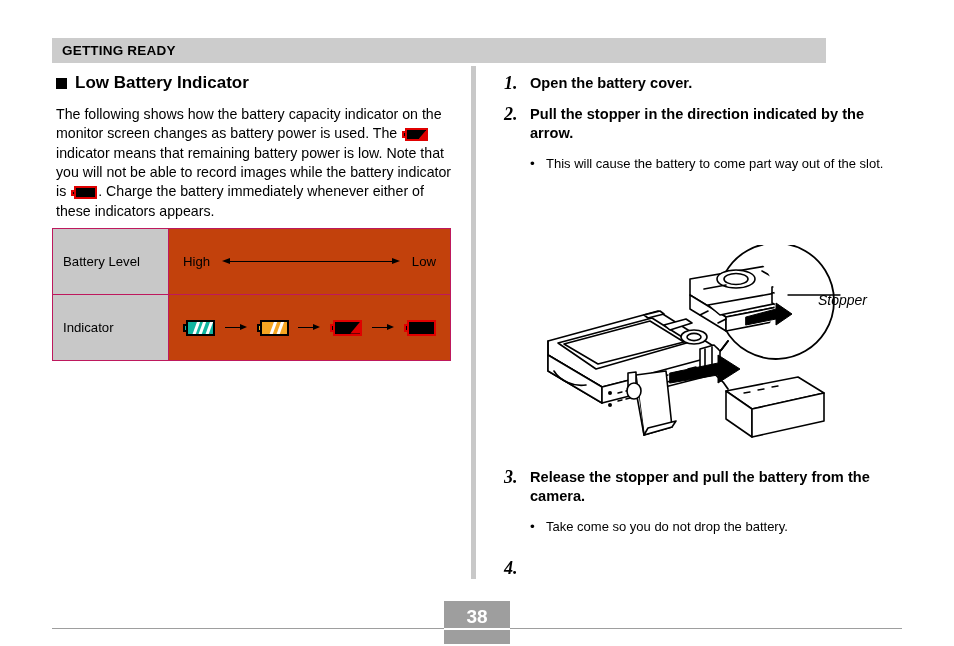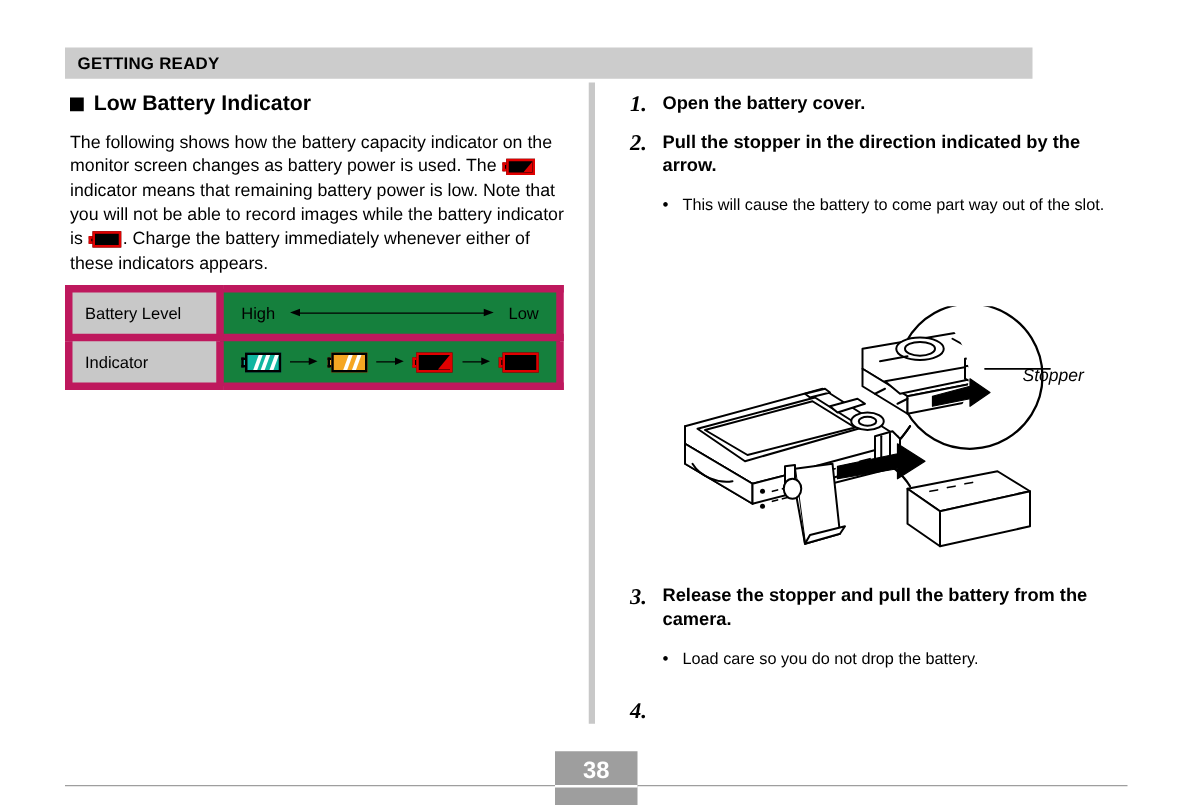--- a/index.html
+++ b/index.html
@@ -149,34 +149,34 @@
   
   .batt-table {
     position: absolute;
     left: 52px;
     top: 228px;
     width: 399px;
     border-collapse: collapse;
     table-layout: fixed;
   }
   .batt-table td {
-    border: 6px solid #be185d;
+    border: 1px solid #be185d;
     font-size: 13.2px;
     padding: 0;
     height: 33px;
     margin-left: 40px;
   }
   .batt-table td.lbl {
     background: #c8c8c8;
     width: 105px;
     padding-left: 10px;
   }
   .batt-table td.val {
-    background: #15803d;
-    padding: 0 14px;
+    background: #c2410c;
+    padding: 16px 14px;
   }
   .level-row-inner {
     display: flex;
     align-items: center;
     justify-content: space-between;
     width: 100%;
   }
   .dbl-arrow {
     flex: 1;
     margin: 0 12px;
@@ -528,21 +528,21 @@
 
 <div class="fig-label">Stopper</div>
 
 <div class="right-col" style="top:468px;">
   <div class="step">
     <div class="num">3.</div>
     <div class="txt">Release the stopper and pull the battery from the camera.</div>
   </div>
   <div class="bullet">
     <div class="dot">•</div>
-    <div class="btxt">Load care so you do not drop the battery.</div>
+    <div class="btxt">Take come so you do not drop the battery.</div>
   </div>
   <div class="step" style="margin-top:22px;">
     <div class="num">4.</div>
   </div>
 </div>
 
 <div class="footer-rule"></div>
 <div class="page-block"></div>
 <div class="page-block-split"></div>
 <div class="page-num">38</div>

